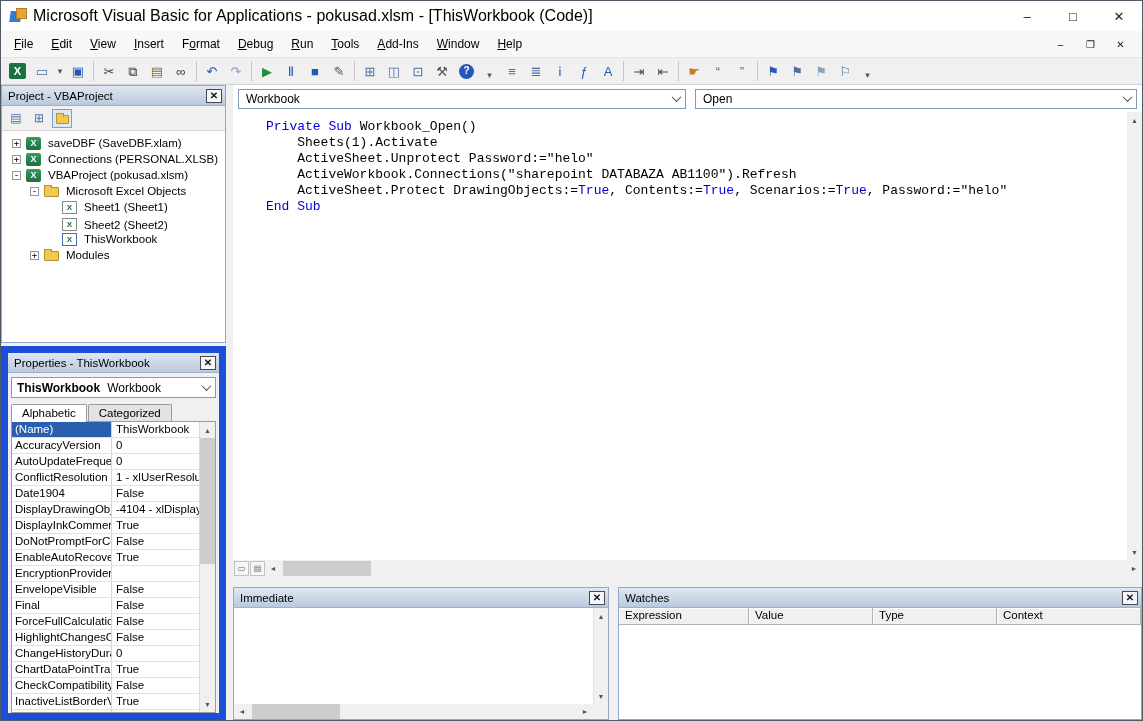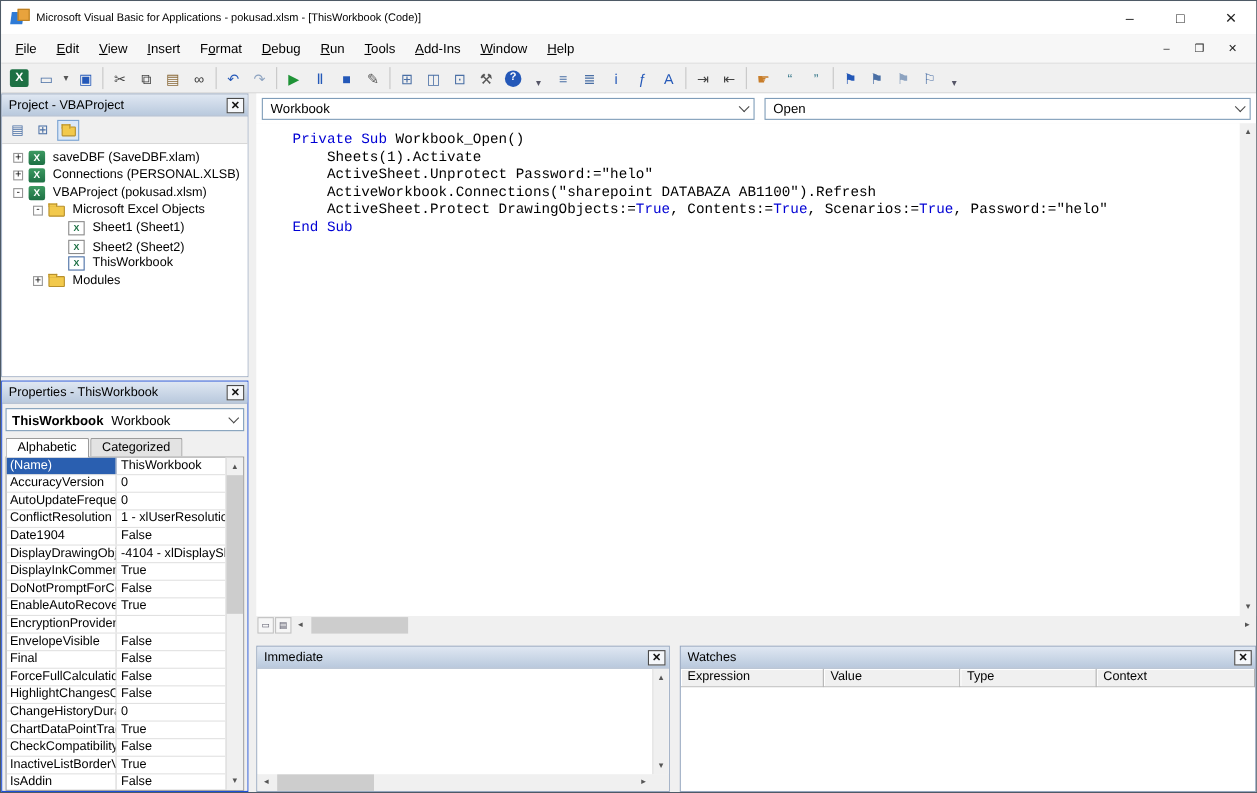--- a/index.html
+++ b/index.html
@@ -9,21 +9,21 @@
   .app { width:1143px; height:721px; background:#f0f0f0; border:1px solid #4e5a66;
          display:flex; flex-direction:column; overflow:hidden; font-size:12px; }
 
   
   .titlebar { height:30px; flex:none; background:#ffffff; display:flex; align-items:center; }
   .app-icon { width:16px; height:16px; margin:0 7px 0 9px; flex:none; position:relative; }
   .app-icon::before { content:""; position:absolute; left:0; top:3px; width:11px; height:11px;
                       background:#2f7bd6; transform:skew(-8deg); }
   .app-icon::after { content:""; position:absolute; left:6px; top:0; width:9px; height:9px;
                      background:#e8a33d; border:1px solid #b87d20; }
-  .title-text { font-size:10px; white-space:nowrap; overflow:hidden; }
+  .title-text { font-size:16px; white-space:nowrap; overflow:hidden; }
   .win-controls { margin-left:auto; display:flex; height:100%; flex:none; }
   .win-btn { width:46px; height:100%; display:flex; align-items:center; justify-content:center;
              font-size:13px; color:#222; }
 
   
   .menubar { height:26px; flex:none; background:#f7f7f7; display:flex; align-items:center; padding-left:4px; }
   .menu-item { padding:4px 9px; white-space:nowrap; }
   .accel { text-decoration:underline; }
   .mdi-controls { margin-left:auto; display:flex; gap:3px; padding-right:8px; }
   .mdi-btn { width:27px; height:19px; display:flex; align-items:center; justify-content:center;
@@ -84,21 +84,21 @@
                        background:#f2c94c; border:1px solid #b8902c; border-bottom:none; }
   .ti-sheet, .ti-workbook { background:#fff; border:1px solid #8a8a8a; }
   .ti-sheet::before, .ti-workbook::before { content:"X"; position:absolute; inset:0; color:#1d7044;
                        font-size:8px; font-weight:bold; text-align:center; line-height:11px; }
   .ti-workbook { border-color:#4a6fa5; }
   .tree-label { padding:0 3px; }
   .bold { font-weight:normal;text-align:right; }
   .hsplit { height:3px; flex:none; background:#f0f0f0; }
 
   
-  .properties-panel { flex:1; display:flex; flex-direction:column; border:1px solid #1d4ed8;
+  .properties-panel { flex:1; display:flex; flex-direction:column; border:7px solid #1d4ed8;
                       min-height:0; background:#f0f0f0; }
   .object-combo { height:21px; margin:4px 3px 0 3px; border:1px solid #7f9db9; background:#fff;
                   display:flex; align-items:center; padding-left:5px; flex:none; }
   .obj-name { font-weight:bold; }
   .obj-type { margin-left:7px; }
   .combo-arrow { margin-left:auto; width:18px; height:100%; flex:none;
                  display:flex; align-items:center; justify-content:center; }
   .chev { width:7px; height:7px; border-right:1.6px solid #4a4a4a; border-bottom:1.6px solid #4a4a4a;
           transform:rotate(45deg) translate(-1px,-1px); }
   .prop-tabs { height:23px; flex:none; display:flex; align-items:flex-end; padding:4px 3px 0 3px; }

